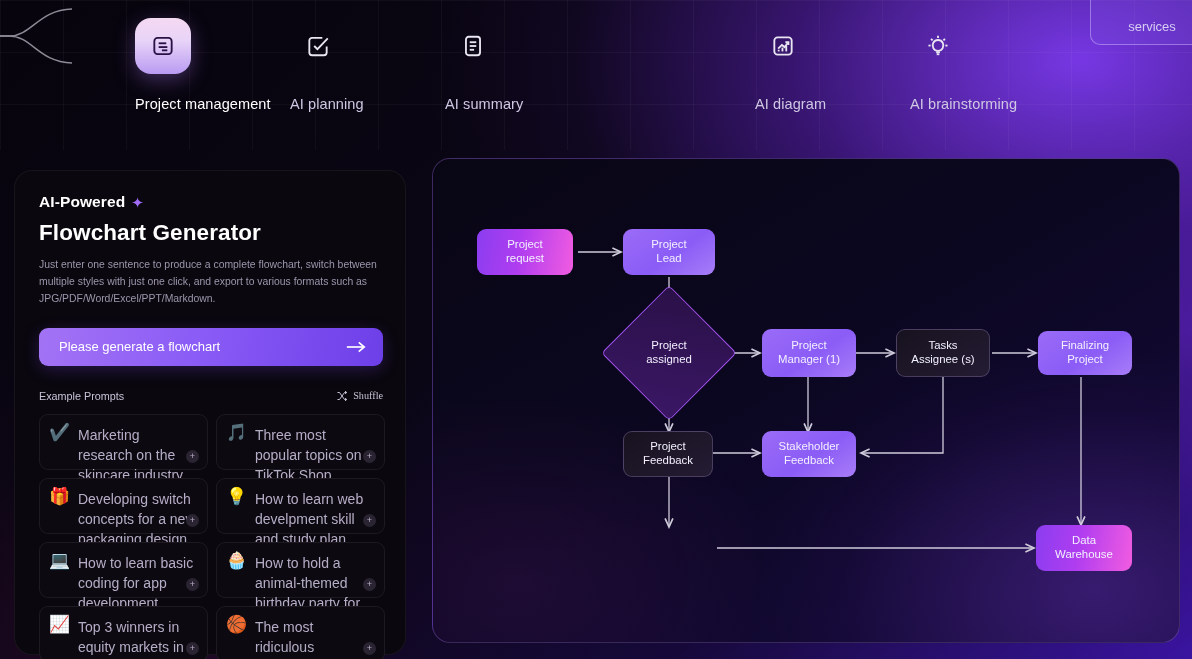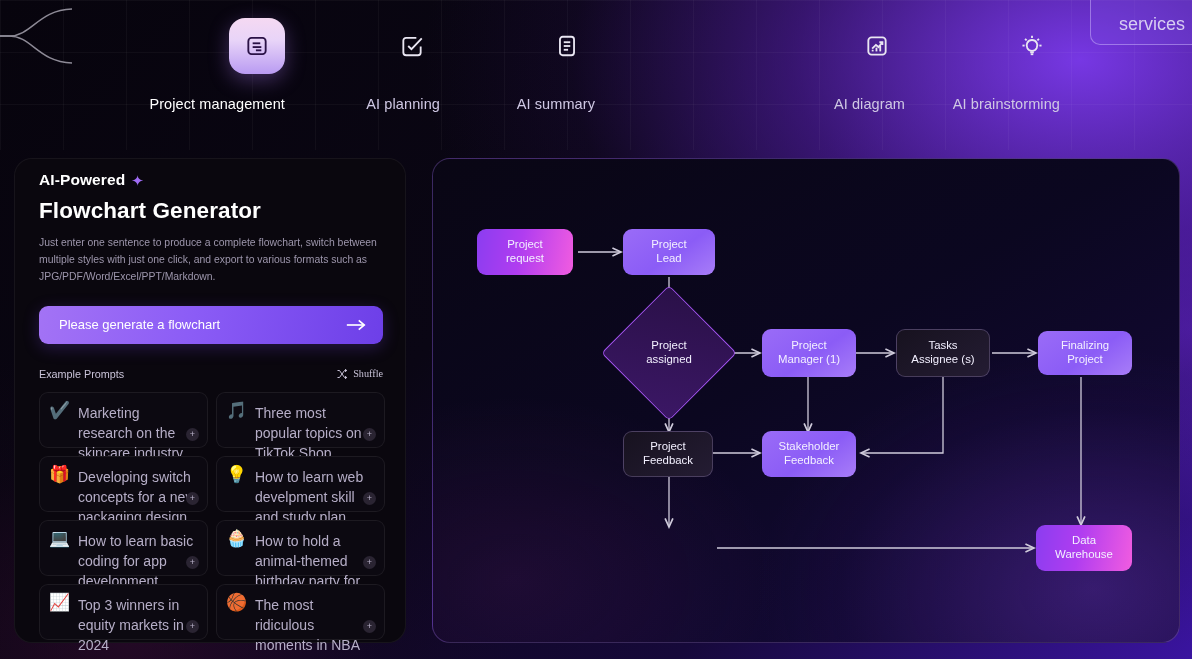--- a/index.html
+++ b/index.html
@@ -30,21 +30,21 @@
   }
 
   
   .topnav {
     position: absolute; left: 0; top: 0; width: 1192px; height: 130px;
     display: flex; align-items: flex-start;
   }
   .nav-item {
     position: absolute; top: 18px;
     width: 150px;
-    display: flex; flex-direction: column; align-items: flex-end;
+    display: flex; flex-direction: column; align-items: flex-start;
     cursor: pointer;
   }
   .nav-icon-wrap {
     width: 56px; height: 56px;
     display: flex; align-items: center; justify-content: center;
     border-radius: 16px;
   }
   .nav-item.active .nav-icon-wrap {
     background: linear-gradient(180deg, #f5d9f2 0%, #e8d4f8 40%, #b99bf2 100%);
     box-shadow: 0 6px 20px rgba(170,120,240,0.35);
@@ -67,31 +67,31 @@
     width: 124px; height: 75px;
     border: 1px solid rgba(214,198,255,0.45);
     border-radius: 10px;
     background: rgba(124,75,226,0.30);
     display: flex; flex-direction: column;
     align-items: center; justify-content: flex-end;
     padding-bottom: 8px;
     overflow: hidden;
   }
   .corner-card span {
-    font-size: 18px; color: #d7cdf2; line-height: 1.35; text-align: center;
+    font-size: 13px; color: #d7cdf2; line-height: 1.35; text-align: center;
   }
 
   
   .left-card {
-    position: absolute; left: 14px; top: 158px;
+    position: absolute; left: 14px; top: 170px;
     width: 392px; height: 485px;
     background: #0a070e;
     border: 1px solid rgba(255,255,255,0.055);
     border-radius: 18px;
-    padding: 12px 24px 0 24px;
+    padding: 22px 24px 0 24px;
   }
   .kicker { display: flex; align-items: center; gap: 6px; }
   .kicker-text {
     font-size: 15.5px; font-weight: bold; color: #ffffff; letter-spacing: .1px;
   }
   .spark { color: #a06cf5; font-size: 15px; line-height: 1; }
   .title {
     margin-top: 9px;
     font-size: 22.5px; font-weight: bold; color: #ffffff; letter-spacing: .1px;
   }

